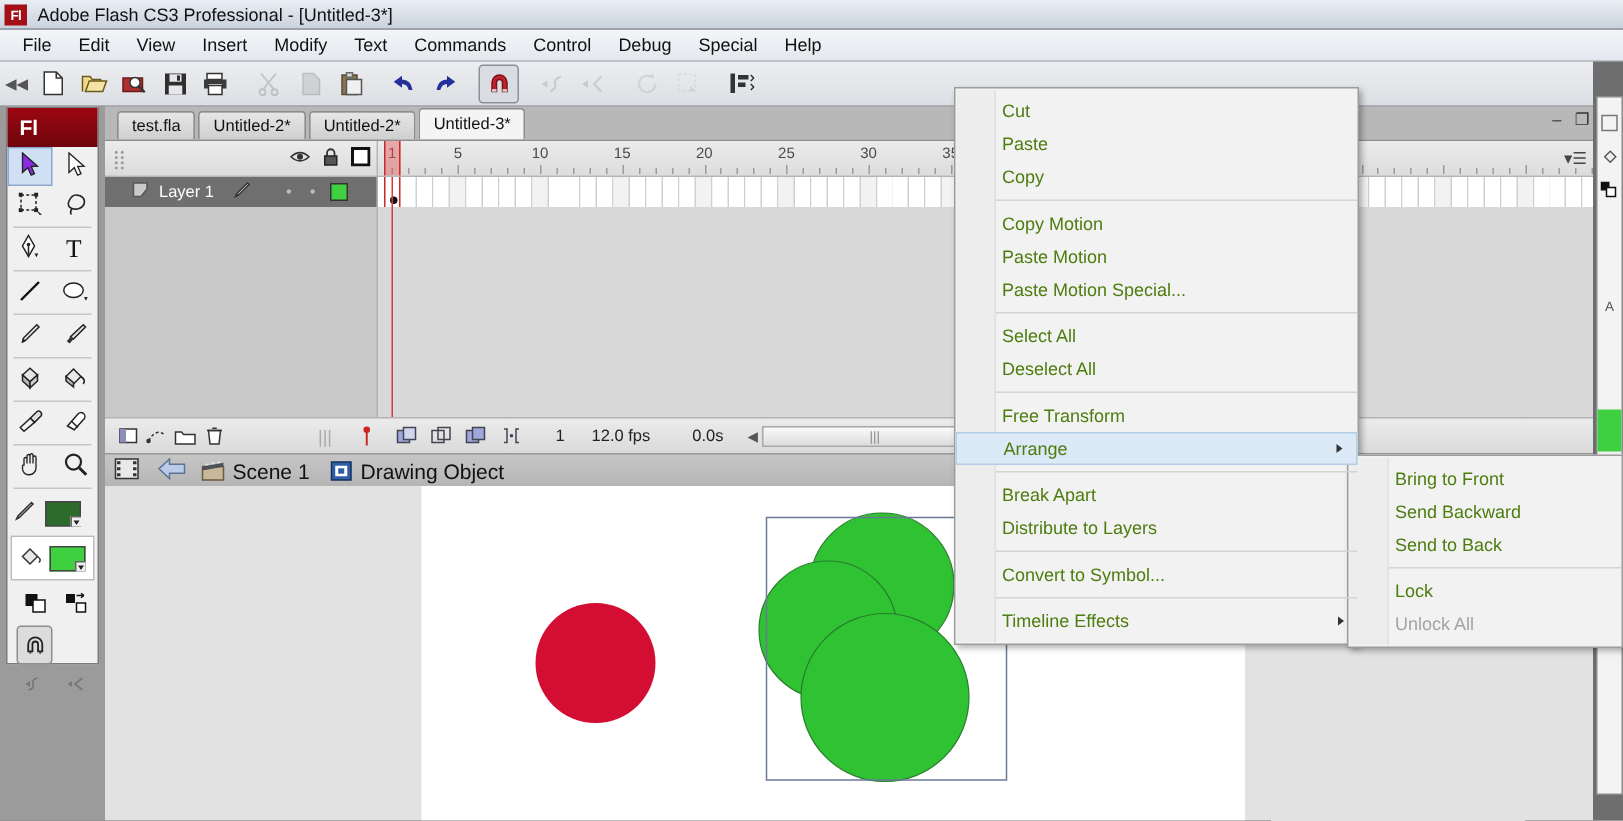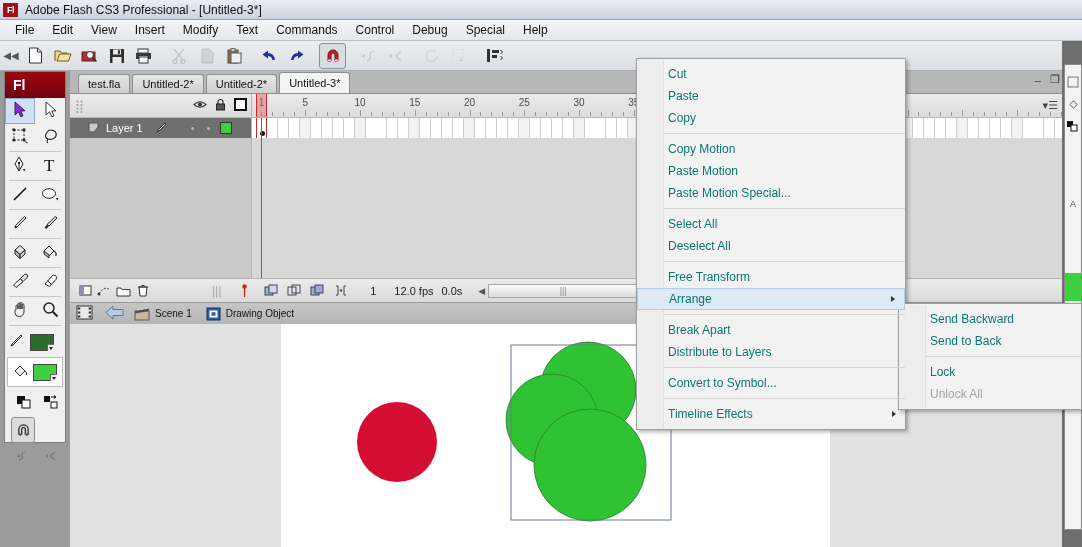--- a/index.html
+++ b/index.html
@@ -128,21 +128,21 @@
   .st-ico{width:19px;height:18px;display:flex;align-items:center;justify-content:center;}
   #tl-vscroll{position:absolute;right:0;top:24px;width:20px;bottom:24px;background:#e4e4e4;border-left:1px solid #bdbdbd;}
   .sb-arrow{width:20px;height:16px;display:flex;align-items:center;justify-content:center;font-size:8px;color:#555;background:linear-gradient(#f2f2f2,#dcdcdc);border-bottom:1px solid #c6c6c6;}
   
   #scenebar{
     position:absolute;left:0;top:231px;width:1012px;height:22px;
     background:linear-gradient(#c6c6c6,#b5b5b5);
     border-top:1px solid #9a9a9a;
     display:flex;align-items:center;
   }
-  .crumb{display:flex;align-items:center;font-size:10px;color:#111;margin-right:4px;}
+  .crumb{display:flex;align-items:center;font-size:14px;color:#111;margin-right:4px;}
   #zoomwrap{position:absolute;right:6px;top:2px;display:flex;align-items:center;gap:4px;}
   #zoomsel{
     width:88px;height:18px;background:#fff;border:1px solid #8d8d8d;
     display:flex;align-items:center;justify-content:space-between;
     padding:0 4px; font-size:11px;
   }
   
   #stage-area{
     position:absolute;left:0;top:253px;width:1012px;bottom:0;
     background:#e2e2e2; overflow:hidden;
@@ -165,21 +165,21 @@
   
   #ctxmenu{
     position:absolute;left:636px;top:58px;width:270px;
     background:#f2f2f2;border:1px solid #9d9d9d;
     box-shadow:2px 2px 4px rgba(0,0,0,.30);
     padding:4px 0;
   }
   #ctxmenu .ctx-gutter{position:absolute;left:1px;top:1px;bottom:1px;width:26px;background:#ededed;border-right:1px solid #e0e0e0;}
   .ctx-item{
     position:relative;height:22px;display:flex;align-items:center;
-    padding-left:31px;font-size:12px;color:#0f766e;cursor:default;z-index:2;
+    padding-left:31px;font-size:12px;color:#4d7c0f;cursor:default;z-index:2;
   }
   .ctx-item.hl{background:#dce9f7;border:1px solid #b4cde6;height:22px;}
   .ctx-item.disabled{color:#a3a3a3;}
   .ctx-sep{height:1px;background:#d4d4d4;margin:4px 0 4px 27px;z-index:2;position:relative;}
   .ctx-arrow{position:absolute;right:9px;top:50%;transform:translateY(-50%);
     border-left:4px solid #333;border-top:3.5px solid transparent;border-bottom:3.5px solid transparent;}
   #submenu{
     position:absolute;left:898px;top:303px;width:184px;
     background:#f2f2f2;border:1px solid #9d9d9d;
     box-shadow:2px 2px 4px rgba(0,0,0,.30);
@@ -846,21 +846,21 @@
           </svg>
       </span>
       <span class="st-ico" style="margin-left:4px;">
         <svg width="14" height="13" viewBox="0 0 14 13">
             <path d="M2 2 h2 v9 h-2 M12 2 h-2 v9 h2" fill="none" stroke="#445"></path>
             <circle cx="7" cy="6.5" r="1.2" fill="#445"></circle>
           </svg>
       </span>
       <span style="margin-left:16px;width:14px;text-align:center;">1</span>
       <span style="margin-left:14px;">12.0 fps</span>
-      <span style="margin-left:8px;">0.0s</span>
+      <span style="margin-left:28px;">0.0s</span>
       <span style="margin-left:16px;color:#555;font-size:9px;">◀</span>
       <span style="margin-left:3px;width:150px;height:14px;background:linear-gradient(#fafafa,#dcdcdc);border:1px solid #a8a8a8;display:flex;align-items:center;justify-content:center;color:#888;font-size:9px;">|||</span>
     </div>
   </div>
 
   <div id="scenebar">
     <span style="margin-left:6px;">
       <svg width="17" height="15" viewBox="0 0 17 15">
           <rect x="1" y="1" width="15" height="13" fill="#e9e9e9" stroke="#333"></rect>
           <g fill="#333">
@@ -1021,20 +1021,23 @@
     </div>
     <div class="ctx-sep"></div>
     <div class="ctx-item">
       <span>Timeline Effects</span>
       <span class="ctx-arrow"></span>
     </div>
   </div>
 
 <div id="submenu">
   <div class="ctx-gutter"></div>
+<div class="ctx-item">
+      <span>Bring to Front</span>
+    </div>
     <div class="ctx-item">
       <span>Send Backward</span>
     </div>
     <div class="ctx-item">
       <span>Send to Back</span>
     </div>
     <div class="ctx-sep"></div>
     <div class="ctx-item">
       <span>Lock</span>
     </div>

